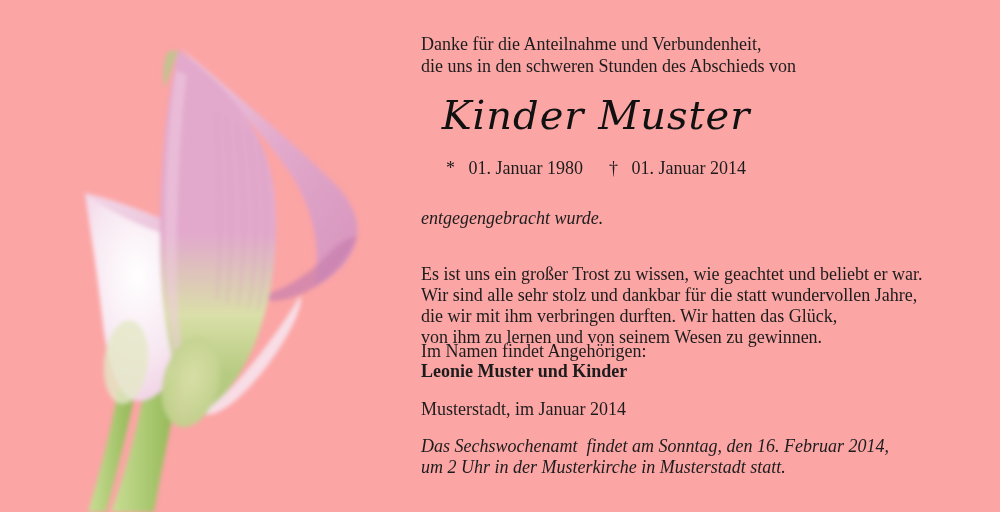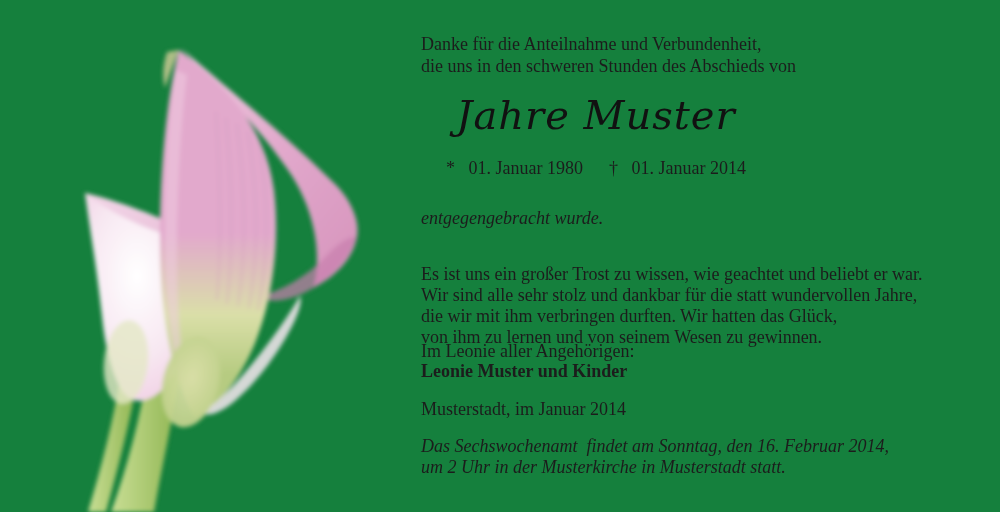--- a/index.html
+++ b/index.html
@@ -5,21 +5,21 @@
   html, body {
     margin: 0; padding: 0;
     width: 1000px; height: 512px;
     background: #ffffff;
     overflow: hidden;
     font-family: "Liberation Serif", serif;
   }
   .card {
     position: relative;
     width: 1000px; height: 512px;
-    background: #15803d;
+    background: #fca5a5;
   }
   .photo {
     position: absolute;
     left: 0; top: 0;
     width: 400px; height: 512px;
   }
   .photo svg { display: block; }
   .content {
     position: absolute;
     left: 421px; top: 0;
@@ -133,21 +133,21 @@
     </svg>
   </div>
 
   <div class="content">
 
     <div class="block intro">
       <div class="line">Danke für die Anteilnahme und Verbundenheit,</div>
       <div class="line">die uns in den schweren Stunden des Abschieds von</div>
     </div>
 
-    <div class="block name">Jahre Muster</div>
+    <div class="block name">Kinder Muster</div>
 
     <div class="block dates">
       <span>
         <span class="sym">*</span>
         <span class="dval">01. Januar 1980</span>
       </span>
       <span>
         <span class="sym">†</span>
         <span class="dval">01. Januar 2014</span>
       </span>
@@ -158,21 +158,21 @@
     </div>
 
     <div class="block tribute">
       <div class="line">Es ist uns ein großer Trost zu wissen, wie geachtet und beliebt er war.</div>
       <div class="line">Wir sind alle sehr stolz und dankbar für die statt wundervollen Jahre,</div>
       <div class="line">die wir mit ihm verbringen durften. Wir hatten das Glück,</div>
       <div class="line">von ihm zu lernen und von seinem Wesen zu gewinnen.</div>
     </div>
 
     <div class="block family">
-      <div class="line">Im Leonie aller Angehörigen:</div>
+      <div class="line">Im Namen findet Angehörigen:</div>
       <div class="line names">Leonie Muster und Kinder</div>
     </div>
 
     <div class="block place">
       <div class="line">Musterstadt, im Januar 2014</div>
     </div>
 
     <div class="block service">
       <div class="line">Das Sechswochenamt  findet am Sonntag, den 16. Februar 2014,</div>
       <div class="line">um 2 Uhr in der Musterkirche in Musterstadt statt.</div>

